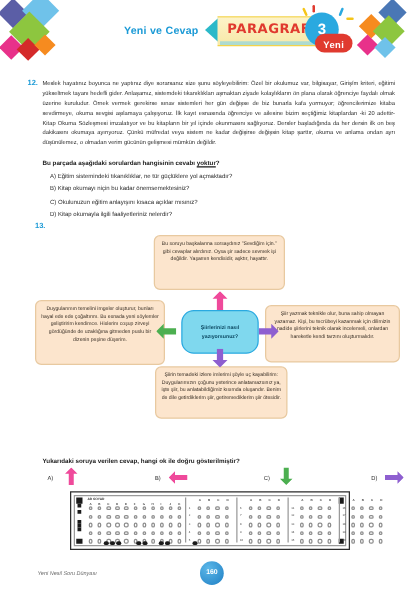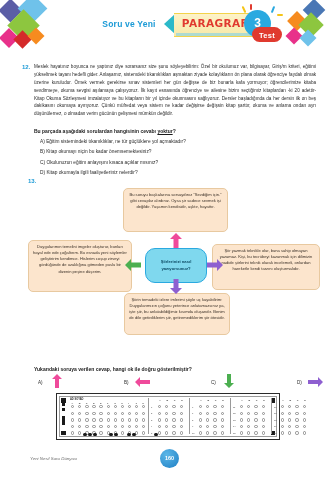--- a/index.html
+++ b/index.html
@@ -110,37 +110,37 @@
   <div class="dia" style="left:30px;top:30px;width:12px;height:12px;background:#f68b1f;"></div>
 </div>
 <div class="deco right">
   <div class="dia" style="left:22px;top:2px;width:16px;height:16px;background:#4a77b5;"></div>
   <div class="dia" style="left:6px;top:14px;width:14px;height:14px;background:#f68b1f;"></div>
   <div class="dia" style="left:18px;top:16px;width:18px;height:18px;background:#8dc63f;"></div>
   <div class="dia" style="left:4px;top:30px;width:12px;height:12px;background:#e8318a;"></div>
   <div class="dia" style="left:18px;top:32px;width:12px;height:12px;background:#6fc2ea;"></div>
 </div>
 
-<div class="hdr-title">Soru ve Yeni</div>
+<div class="hdr-title">Yeni ve Cevap</div>
 
 <div class="banner">
   <div class="banner-tail"></div>
   <div class="banner-body"></div>
   <div class="banner-shadow"></div>
   <div class="banner-txt">PARAGRAF</div>
 </div>
 <div class="spark" style="left:243px;top:6px;width:2px;height:7px;transform:rotate(-25deg);"></div>
 <div class="spark" style="left:250px;top:4px;width:2px;height:6px;background:#e03a2f;"></div>
 <div class="spark" style="left:272px;top:6px;width:2px;height:7px;transform:rotate(22deg);background:#2aa9e0;"></div>
 <div class="spark" style="left:277px;top:14px;width:6px;height:2px;background:#f5c518;"></div>
 <div class="circle-num">
   <span>3</span>
 </div>
 <div class="test-pill">
-  <span>Test</span>
+  <span>Yeni</span>
 </div>
 
 <div class="q-num q12-num">12.</div>
 <div class="para">Meslek hayatınız boyunca ne yaptınız diye sorarsanız size şunu söyleyebilirim: Özel bir okulumuz var, bilgisayar, Giriş/m kriteri, eğitimi yükseltmek tayanı hedefli gider. Anlaşamız, sistemdeki tıkanıklıkları aşmaktan ziyade kolaylıkların ön plana olarak öğrenciye faydalı olmak üzerine kuruludur. Örnek vermek gerekirse sınav sistemleri her gün değişse de biz bunarla kafa yormuyor; öğrencilerimize kitaba sevdirmeye, okuma sevgisi aşılamaya çalışıyoruz. İlk kayıt esnasında öğrenciye ve ailesine bizim seçtiğimiz kitaplardan -ki 20 adettir- Kitap Okuma Sözleşmesi imzalatıyor ve bu kitapların bir yıl içinde okunmasını sağlıyoruz. Dersler başladığında da her dersin ilk on beş dakikasını okumaya ayırıyoruz. Çünkü müfredat veya sistem ne kadar değişirse değişsin kitap şarttır, okuma ve anlama ondan ayrı düşünülemez, o olmadan verim gücünün gelişmesi mümkün değildir.</div>
 
 <div class="stem">
   <span>Bu parçada aşağıdaki sorulardan hangisinin cevabı </span><u>yoktur</u><span>?</span>
 </div>
 
 <div class="opts">

